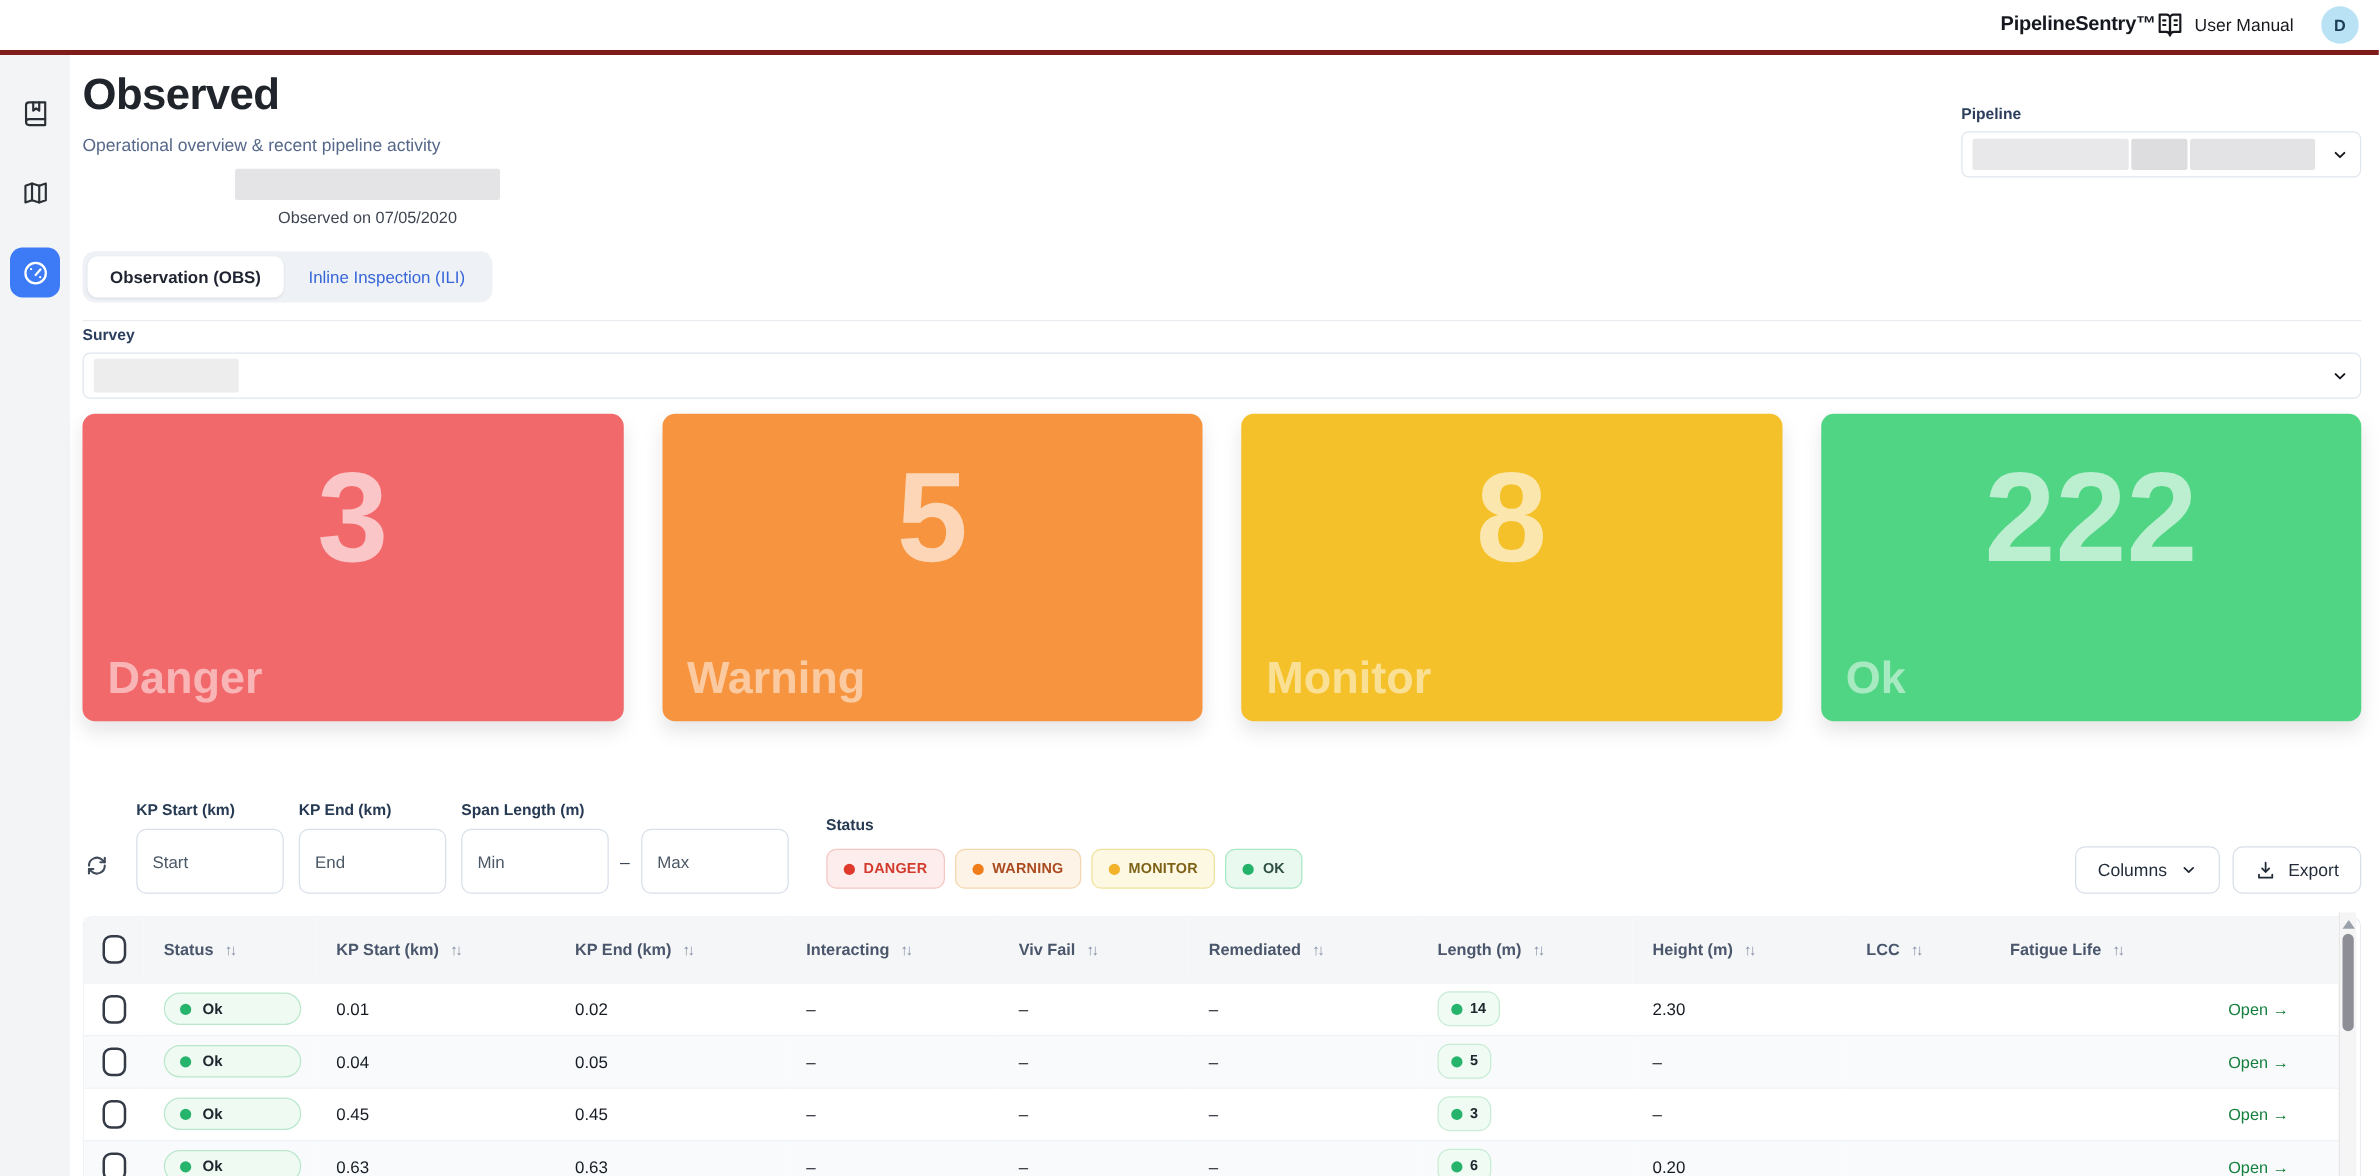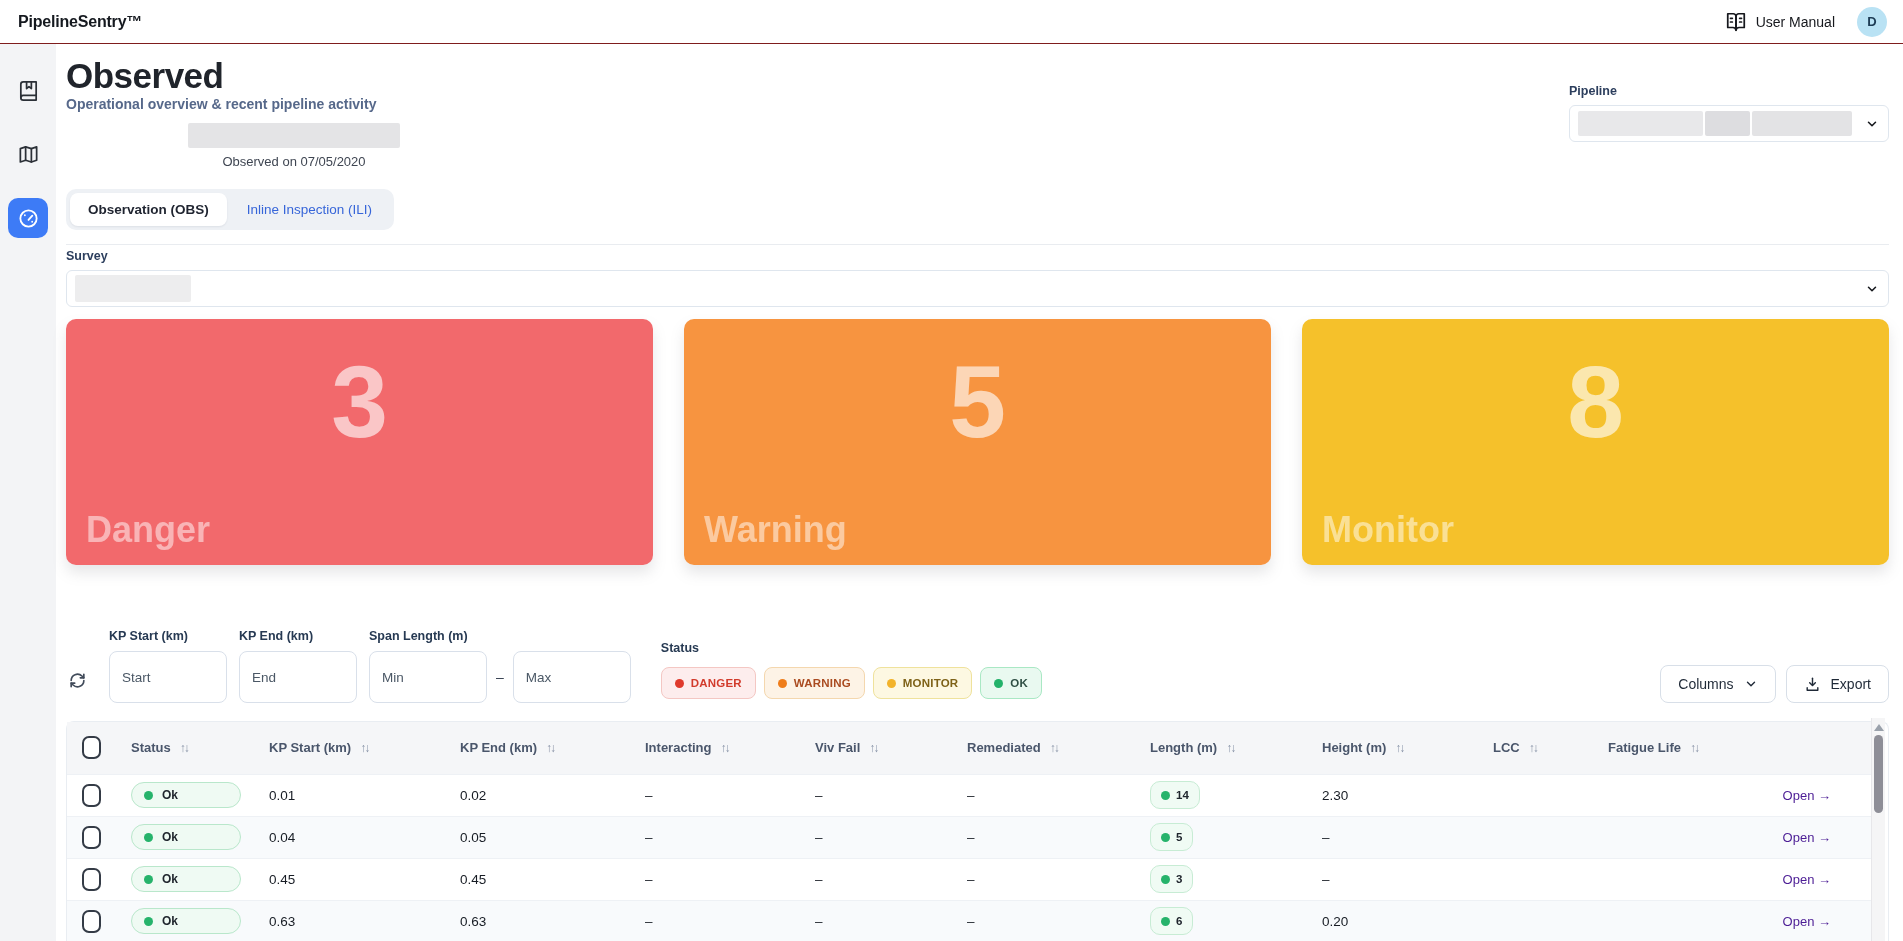--- a/index.html
+++ b/index.html
@@ -2,22 +2,22 @@
 <html><head>
 <meta charset="utf-8">
 <title>PipelineSentry</title>
 <style>
   * { margin:0; padding:0; box-sizing:border-box; }
   html,body { width:1903px; height:941px; overflow:hidden; background:#fff;
     font-family:"Liberation Sans", sans-serif; color:#1c2430; }
 
   
   .topbar { position:fixed; top:0; left:0; width:100%; height:44px; background:#fff;
-    border-bottom:1px solid #7f1d1d; display:flex; align-items:center;
-    justify-content:space-between; padding:0 16px 0 18px; z-index:10; }
+    border-bottom:4px solid #7f1d1d; display:flex; align-items:center;
+    justify-content:flex-end; padding:0 16px 0 18px; z-index:10; }
   .brand { font-size:16px; font-weight:800; letter-spacing:-.2px; color:#15191f; }
   .topbar-right { display:flex; align-items:center; gap:22px; }
   .user-manual { display:flex; align-items:center; gap:9px; cursor:pointer; }
   .user-manual span { font-size:14px; color:#16181d; }
   .avatar { width:30px; height:30px; border-radius:50%; background:#b9e2f4; color:#1d3c55;
     font-size:13px; font-weight:700; display:flex; align-items:center; justify-content:center; }
 
   
   .sidebar { position:fixed; top:44px; left:0; bottom:0; width:56px; background:#f3f4f6;
     display:flex; flex-direction:column; align-items:center; padding-top:26px; gap:24px; }
@@ -25,21 +25,21 @@
     display:flex; align-items:center; justify-content:center; cursor:pointer; }
   .side-btn.active { background:#3d7bf6; }
   .side-btn svg { stroke:#2b3037; }
   .side-btn.active svg { stroke:#ffffff; }
 
   
   .main { position:absolute; top:44px; left:56px; width:1847px; padding:12px 14px 0 10px; }
 
   .page-head { display:flex; justify-content:space-between; align-items:flex-start; }
   h1 { font-size:35px; font-weight:800; letter-spacing:-.5px; color:#20242b; }
-  .subtitle { margin-top:0; font-size:14px; font-weight:700; color:#56688a; }
+  .subtitle { margin-top:12px; font-size:14px; font-weight:400; color:#56688a; }
   .observed-wrap { margin-top:11px; margin-left:122px; width:212px; text-align:center; }
   .redacted { background:#e4e4e6; border-radius:2px; }
   .observed-redacted { width:212px; height:25px; }
   .observed { margin-top:6px; font-size:13px; color:#3f4652; }
 
   .pipeline-group { width:320px; margin-top:28px; }
   .group-label { display:block; font-size:12.5px; font-weight:600; color:#2c3e5d; margin-bottom:7px; }
   .select { position:relative; background:#fff; border:1px solid #dfe6ee; border-radius:6px;
     height:37px; display:flex; align-items:center; padding:0 30px 0 8px; cursor:pointer; gap:2px; }
   .select .chev { position:absolute; right:9px; top:50%; transform:translateY(-50%); }
@@ -100,21 +100,21 @@
   .cb { display:inline-block; width:19px; height:23px; border:2px solid #343b46;
     border-radius:7px; background:#fff; cursor:pointer; vertical-align:middle; }
   .pill-ok { display:inline-flex; align-items:center; gap:9px; width:110px; height:26px;
     padding:0 12px; background:#effaf3; border:1px solid #b9e7cb; border-radius:13px;
     font-size:12px; font-weight:700; color:#20262e; }
   .len-pill { display:inline-flex; align-items:center; gap:6px; height:28px; padding:0 10px;
     background:#f0fbf4; border:1px solid #c7ecd4; border-radius:10px;
     font-size:11.5px; font-weight:700; color:#20262e; }
   .dot-g { width:9px; height:9px; border-radius:50%; background:#26b36b; display:inline-block; }
   .col-open { text-align:right; padding-right:40px; }
-  .open-link { color:#4c1d95; font-size:13px; cursor:pointer; text-decoration:none; }
+  .open-link { color:#15803d; font-size:13px; cursor:pointer; text-decoration:none; }
 
   .vscroll { position:absolute; top:-4px; right:3px; bottom:-162px; width:14px;
     background:#f5f5f6; border-left:1px solid #e7e7ea; }
   .vs-arrow { width:0; height:0; margin:6px auto 4px auto; border-left:5px solid transparent;
     border-right:5px solid transparent; border-bottom:7px solid #9aa1ab; }
   .vs-thumb { width:9px; margin:0 auto; height:78px; background:#8e8e97; border-radius:5px; }
 </style>
 </head>
 <body>
 
@@ -204,20 +204,24 @@
       <div class="card-value">3</div>
       <div class="card-label">Danger</div>
     </div>
     <div class="card" style="background:#f79440">
       <div class="card-value">5</div>
       <div class="card-label">Warning</div>
     </div>
     <div class="card" style="background:#f5c12b">
       <div class="card-value">8</div>
       <div class="card-label">Monitor</div>
+    </div>
+    <div class="card" style="background:#4fd584">
+      <div class="card-value">222</div>
+      <div class="card-label">Ok</div>
     </div>
   </div>
 
   
   <div class="filter-row">
     <button class="icon-btn">
       <svg width="19" height="19" viewBox="0 0 24 24" fill="none" stroke="#414b5a" stroke-width="2.1" stroke-linecap="round" stroke-linejoin="round">
         <path d="M4 12a8 8 0 0 1 13.6-5.7L20 8.6"></path>
           <polyline points="20 4.1 20 8.6 15.5 8.6"></polyline>
         <path d="M20 12a8 8 0 0 1-13.6 5.7L4 15.4"></path>

